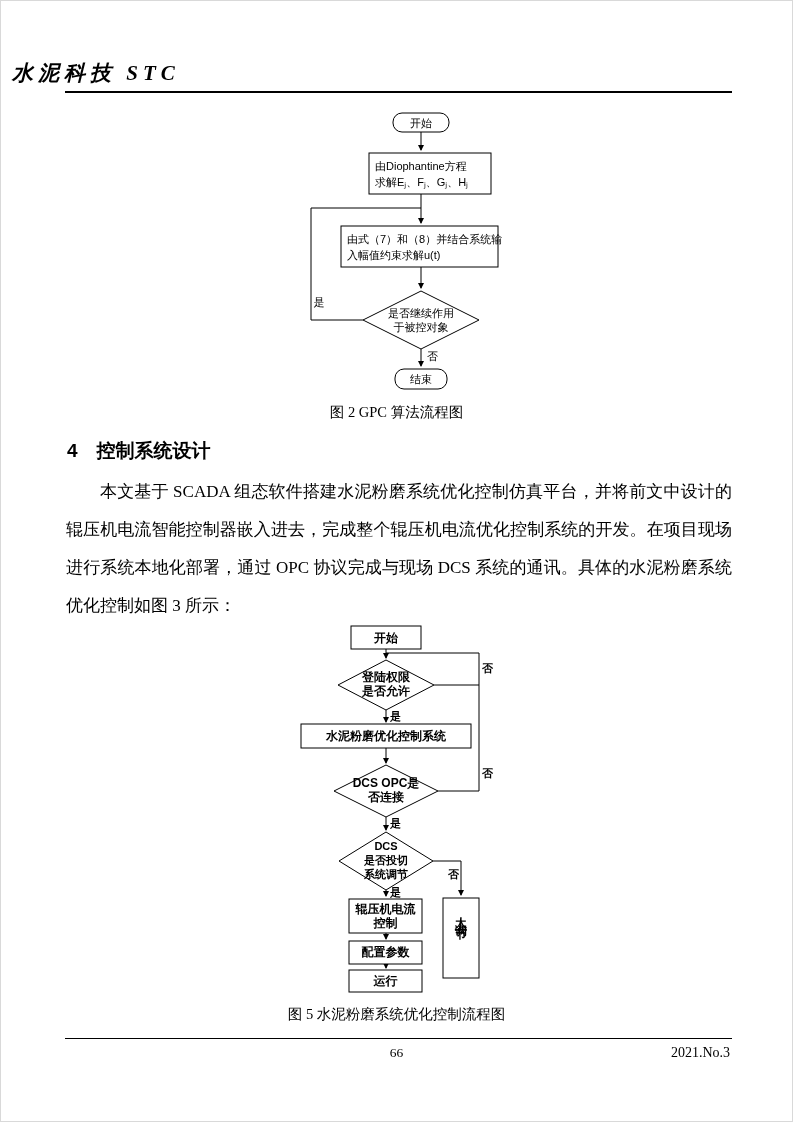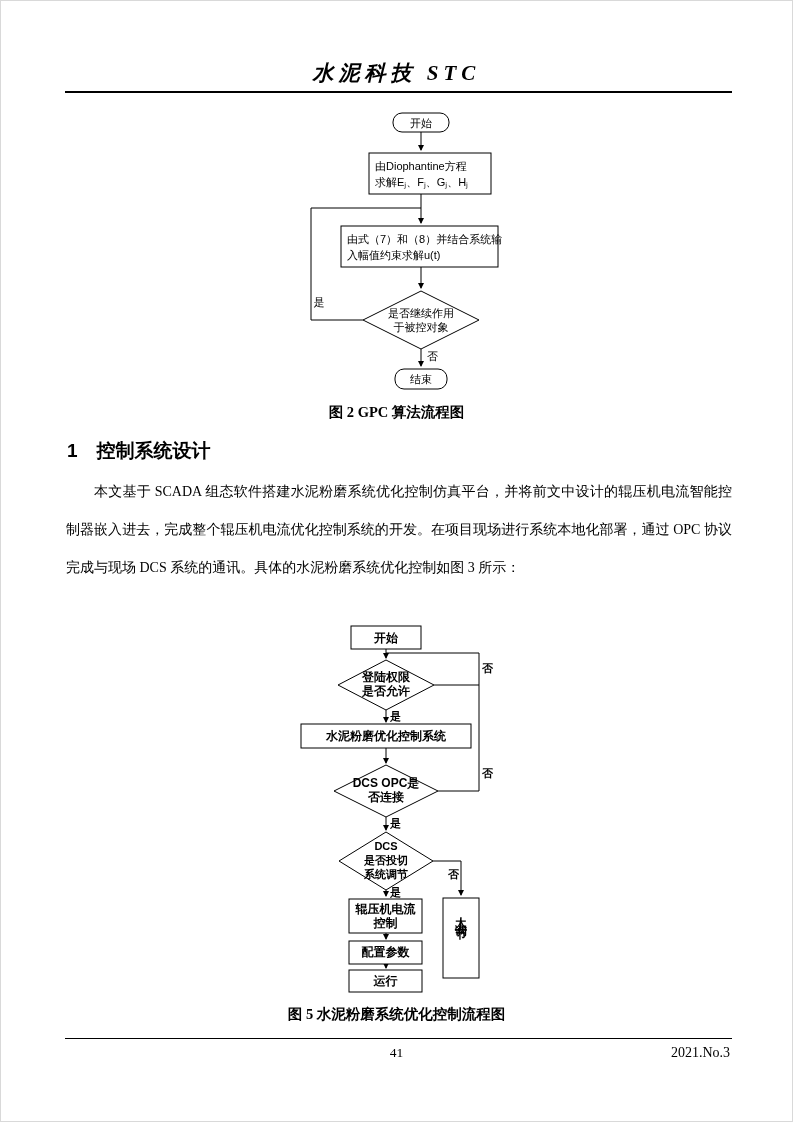--- a/index.html
+++ b/index.html
@@ -11,26 +11,26 @@
     margin: 0 auto;
     background: #ffffff;
     border: 1px solid #d9d9d9;
     font-family: "Liberation Serif", serif;
     color: #000;
     overflow: hidden;
   }
   .journal-title {
     position: absolute;
     top: 58px; left: 0; width: 100%;
-    text-align: center;
     font-size: 21px;
     font-weight: bold;
     font-style: italic;
     letter-spacing: 5px;
     font-family: "Liberation Serif", serif;
+    padding-left: 11px;
   }
   .rule-top {
     position: absolute;
     left: 64px; top: 90px; width: 667px;
     border-top: 2px solid #000;
   }
   .rule-bottom {
     position: absolute;
     left: 64px; top: 1037px; width: 667px;
     border-top: 1.5px solid #000;
@@ -51,36 +51,36 @@
   .fc2 .t text.vert {
     writing-mode: vertical-rl;
     text-orientation: upright;
     letter-spacing: 3px;
   }
   .figure-caption {
     position: absolute;
     left: 0; width: 100%;
     text-align: center;
     font-size: 14.5px;
-    font-weight: bold;
+    font-weight: normal;
     font-family: "Liberation Serif", serif;
   }
   .cap2 { top: 402px; }
   .cap3 { top: 1004px; }
   .section-heading {
     position: absolute;
     left: 66px; top: 437px;
     font-size: 19px;
     font-weight: bold;
     font-family: "Liberation Sans", sans-serif;
   }
   .body-paragraph {
     position: absolute;
     left: 65px; top: 472px; width: 666px;
-    font-size: 14px;
+    font-size: 17px;
     line-height: 38px;
     text-align: justify;
     text-indent: 2em;
     font-family: "Liberation Serif", serif;
   }
   .page-number {
     position: absolute;
     top: 1044px; left: 0; width: 100%;
     text-align: center;
     font-size: 13.5px;
@@ -130,21 +130,21 @@
         <text x="130" y="225" text-anchor="middle">于被控对象</text>
         <text x="130" y="277" text-anchor="middle">结束</text>
         <text class="lab" x="28" y="200" text-anchor="middle">是</text>
         <text class="lab" x="136" y="254">否</text>
       </g>
     </svg>
   </div>
 
   <div class="figure-caption cap2">图 2 GPC 算法流程图</div>
 
-  <div class="section-heading">1　控制系统设计</div>
+  <div class="section-heading">4　控制系统设计</div>
 
   <p class="body-paragraph">本文基于 SCADA 组态软件搭建水泥粉磨系统优化控制仿真平台，并将前文中设计的辊压机电流智能控制器嵌入进去，完成整个辊压机电流优化控制系统的开发。在项目现场进行系统本地化部署，通过 OPC 协议完成与现场 DCS 系统的通讯。具体的水泥粉磨系统优化控制如图 3 所示：</p>
 
   <div class="flowchart fc2">
     <svg viewBox="0 0 220 380" width="220" height="380">
       <defs>
         <marker id="ah2" markerWidth="8" markerHeight="8" refX="5" refY="3" orient="auto" markerUnits="userSpaceOnUse">
           <path d="M0,0 L6,3 L0,6 Z" fill="#000"></path>
         </marker>
       </defs>
@@ -192,16 +192,16 @@
         <text x="104.5" y="337" text-anchor="middle">配置参数</text>
         <text x="104.5" y="366" text-anchor="middle">运行</text>
         <text class="vert" x="180" y="289" dominant-baseline="central">人工调节</text>
       </g>
     </svg>
   </div>
 
   <div class="figure-caption cap3">图 5 水泥粉磨系统优化控制流程图</div>
 
   <div class="rule-bottom"></div>
-  <div class="page-number">41</div>
+  <div class="page-number">66</div>
   <div class="issue-number">2021.No.3</div>
 
 </div>
 
 </body></html>

